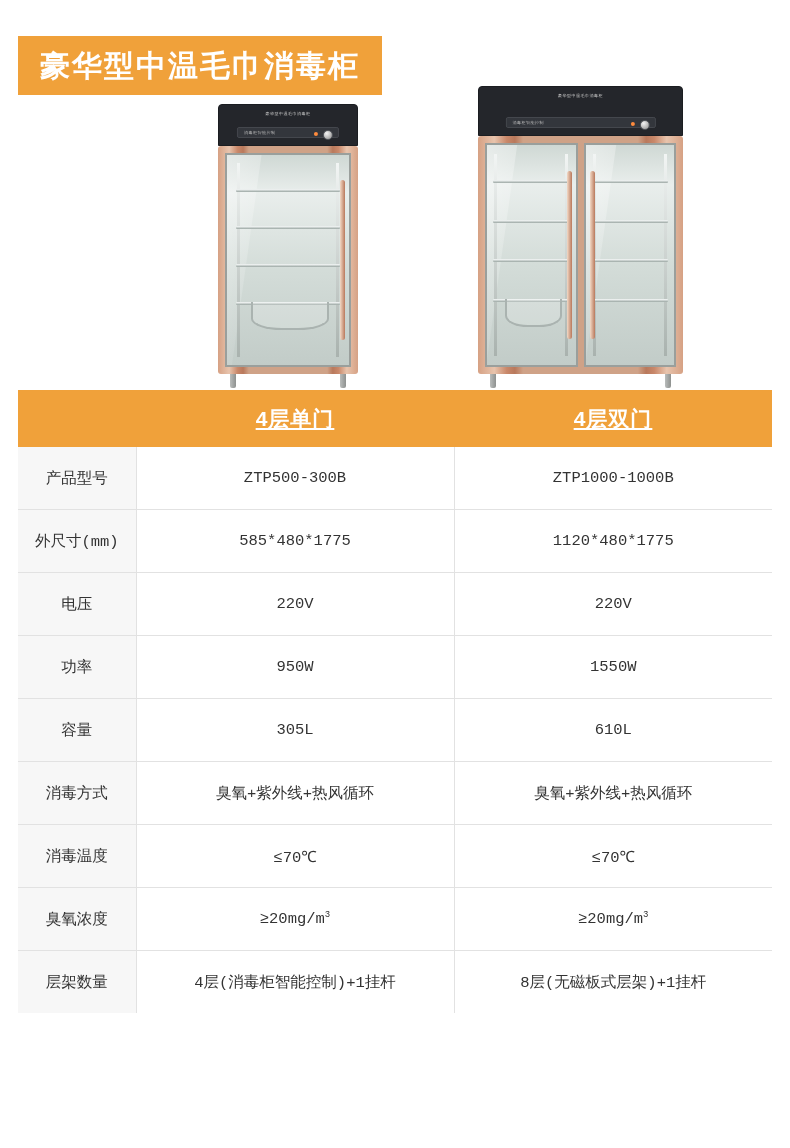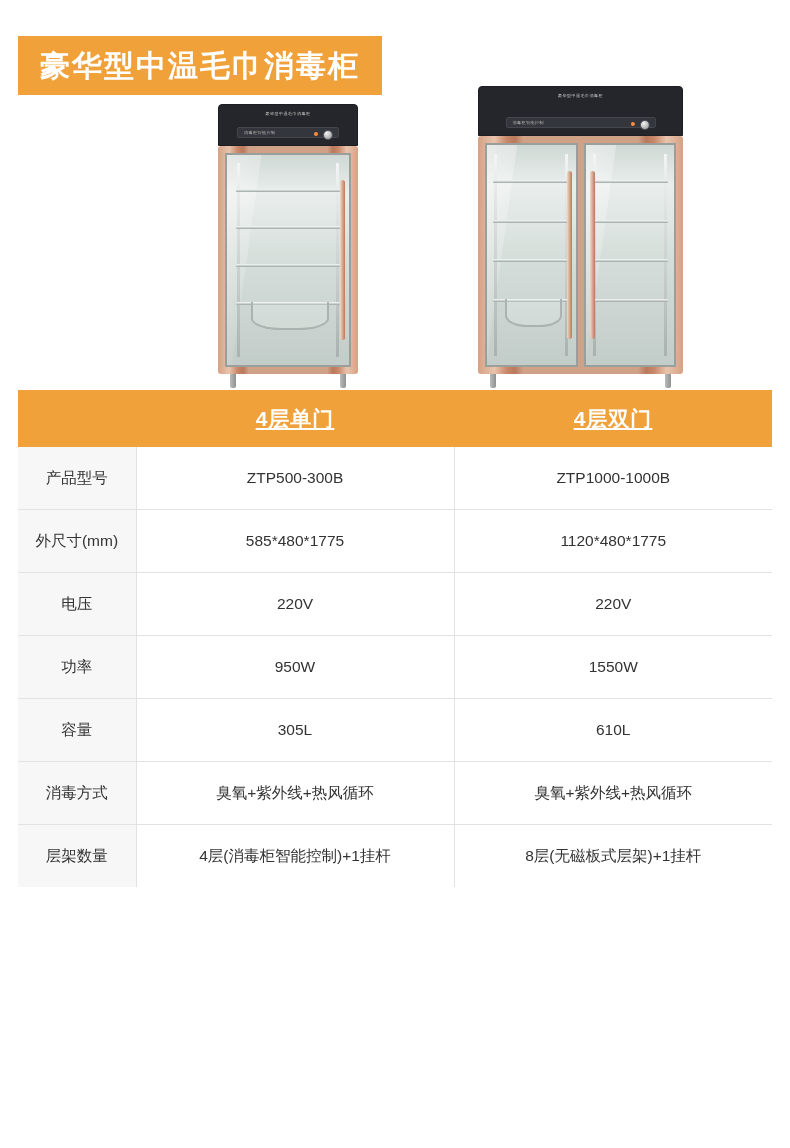--- a/index.html
+++ b/index.html
@@ -213,20 +213,21 @@
   table.spec th.head.blank {
     background: #f0a13a;
   }
   table.spec td {
     border-right: 1px solid #e2e2e2;
     border-bottom: 1px solid #e2e2e2;
     text-align: center;
     height: 60px;
     color: #333;
     font-size: 15.5px;
+    font-family: Liberation Mono, monospace;
   }
   table.spec td.label {
     background: #f7f7f7;
     font-size: 15.5px;
     color: #333;
   }
   table.spec tr td:last-child {
     border-right: none;
   }
   table.spec tr:last-child td {
@@ -350,20 +351,30 @@
         <td class="label">容量</td>
         <td>305L</td>
         <td>610L</td>
       </tr>
       <tr>
         <td class="label">消毒方式</td>
         <td>臭氧+紫外线+热风循环</td>
         <td>臭氧+紫外线+热风循环</td>
       </tr>
       <tr>
+        <td class="label">消毒温度</td>
+        <td>≤70℃</td>
+        <td>≤70℃</td>
+      </tr>
+      <tr>
+        <td class="label">臭氧浓度</td>
+        <td><span>≥20mg/m</span><sup>3</sup></td>
+        <td><span>≥20mg/m</span><sup>3</sup></td>
+      </tr>
+      <tr>
         <td class="label">层架数量</td>
         <td>4层(消毒柜智能控制)+1挂杆</td>
         <td>8层(无磁板式层架)+1挂杆</td>
       </tr>
     </tbody>
   </table>
 
 </div>
 
 </body></html>

